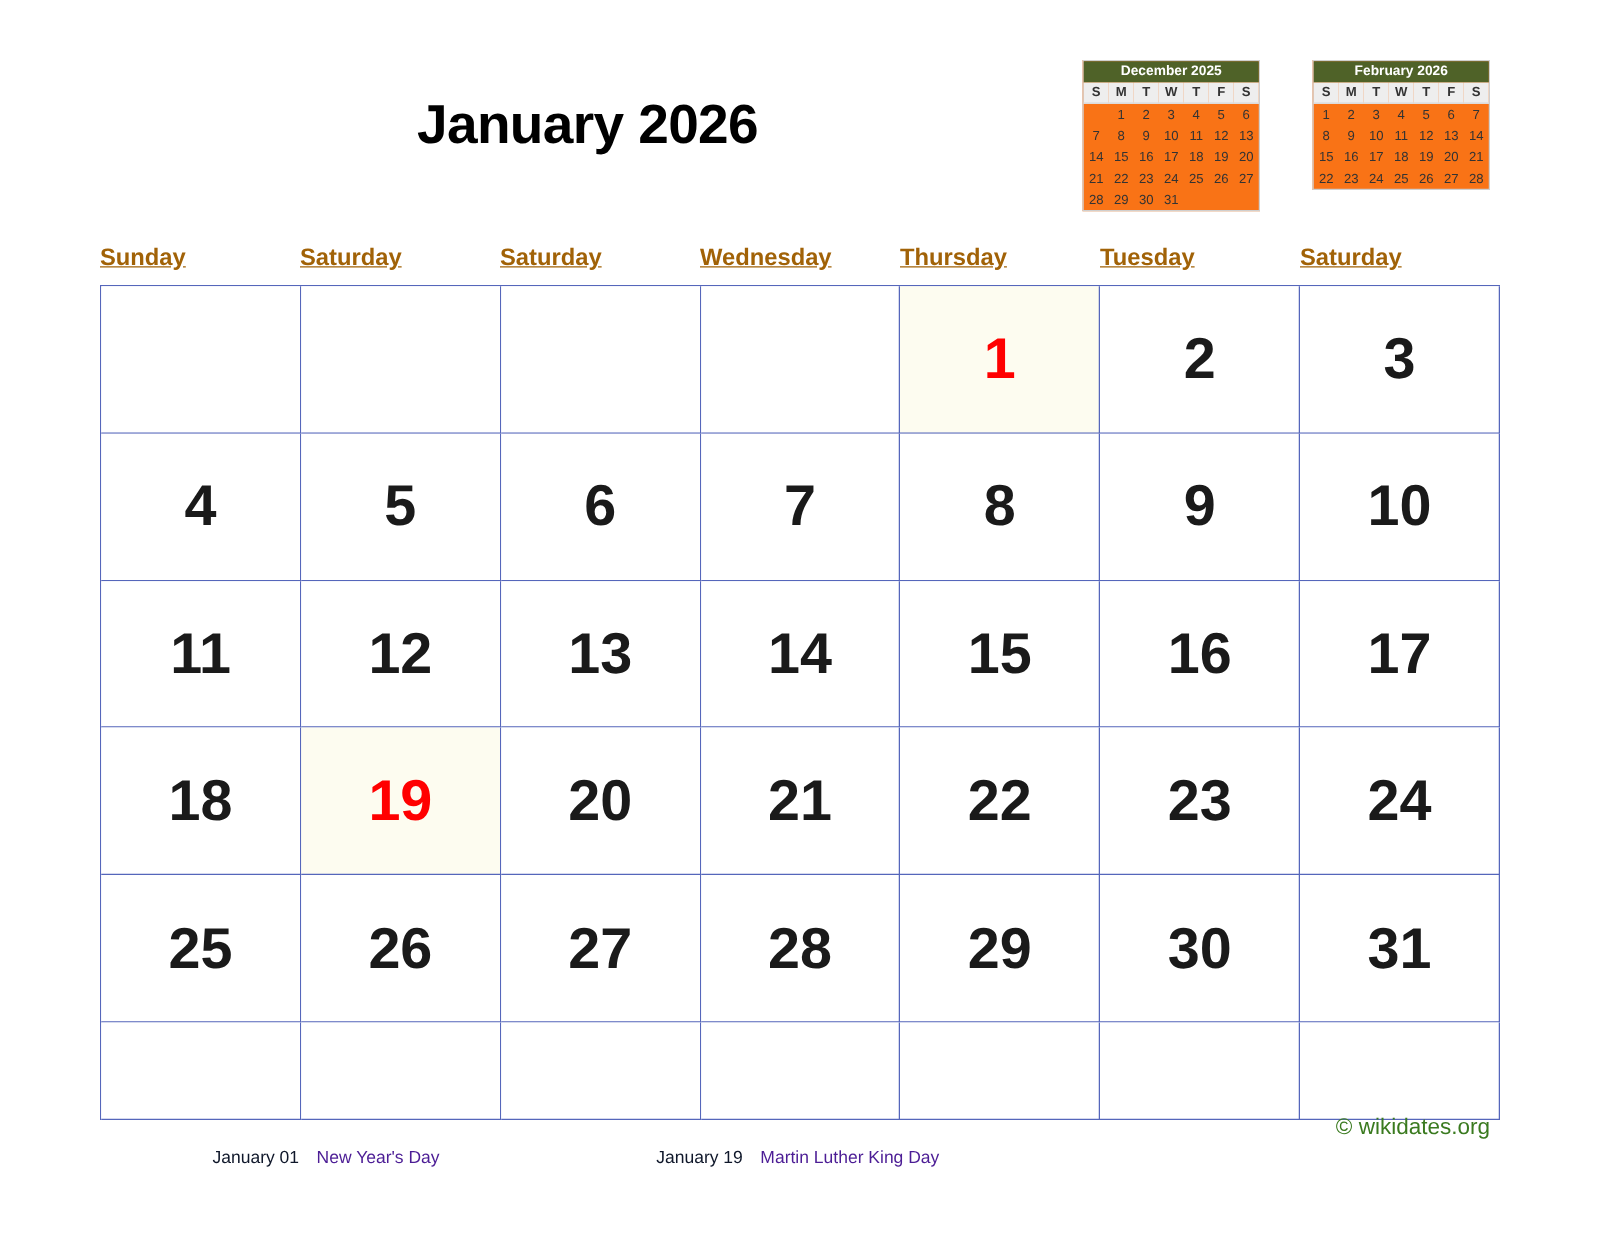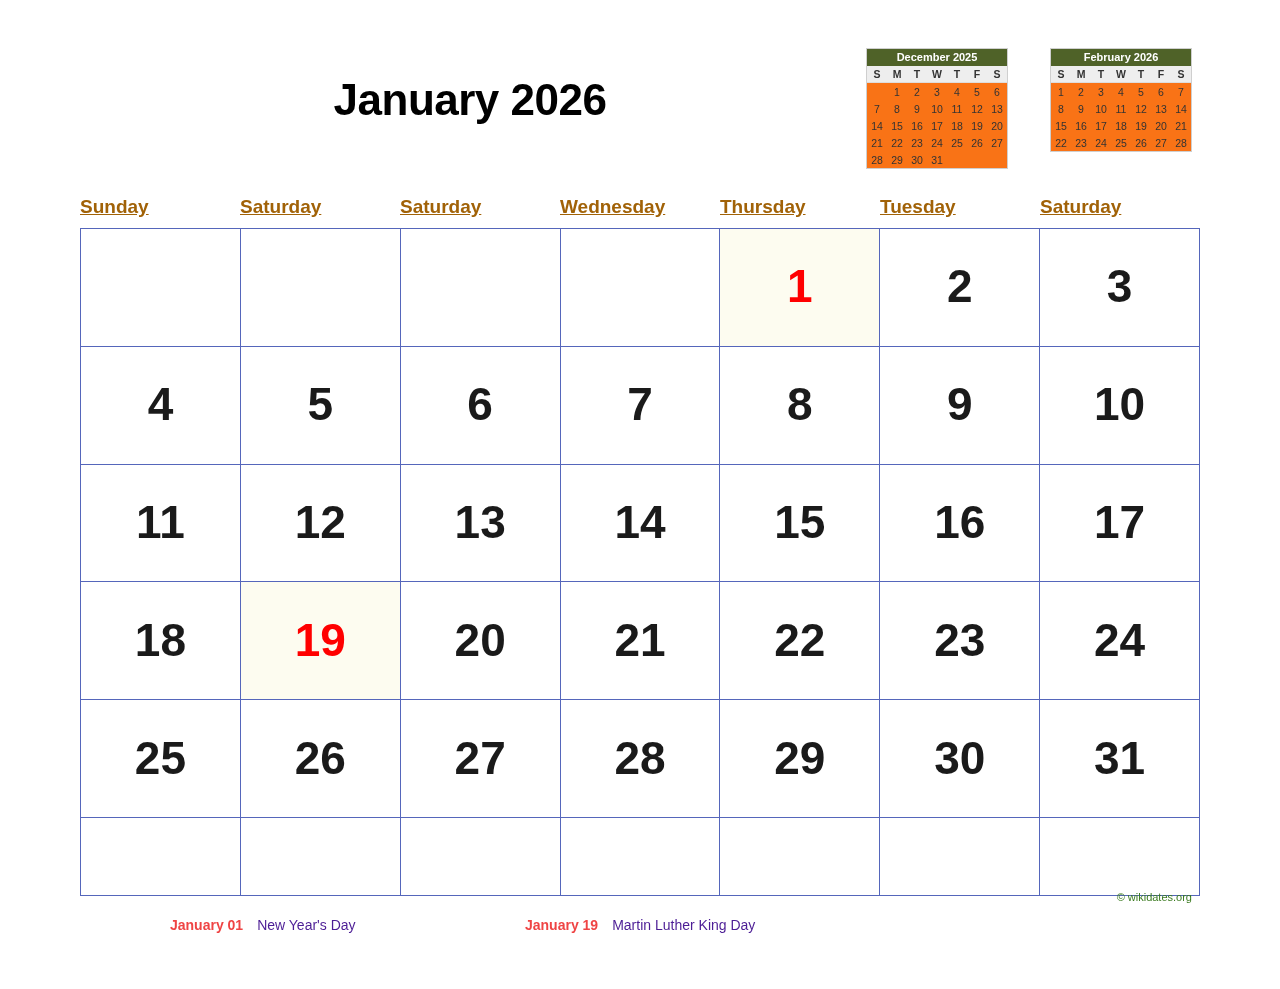--- a/index.html
+++ b/index.html
@@ -131,32 +131,32 @@
     left: 80px; top: 905px;
     width: 1120px;
     height: 50px;
   }
   .hol {
     position: absolute;
     font-size: 14px;
     white-space: nowrap;
   }
   .hol .d {
-    color: #ef4444;
-    font-weight: bold;
+    color: #0f172a;
+    font-weight: normal;
     margin-right: 14px;
   }
   .hol .n { color: #4c1d95; }
   #hol-0 { left: 90px; top: 12px; }
   #hol-1 { left: 400px; top: 12px; margin-left: 45px; }
   #credit {
     position: absolute;
     right: 8px;
     top: -14px;
-    font-size: 11px;
+    font-size: 18px;
     color: #3a7a1f;
   }
   #credit .mark { color: #3a7a1f; }
 </style>
 </head>
 <body>
 
 <div id="page">
 
   <div id="header">

